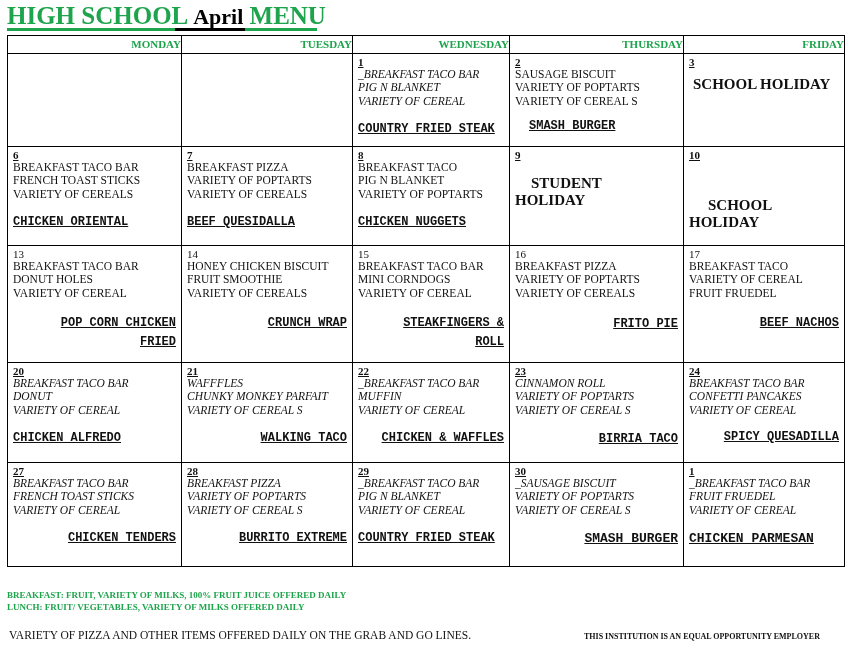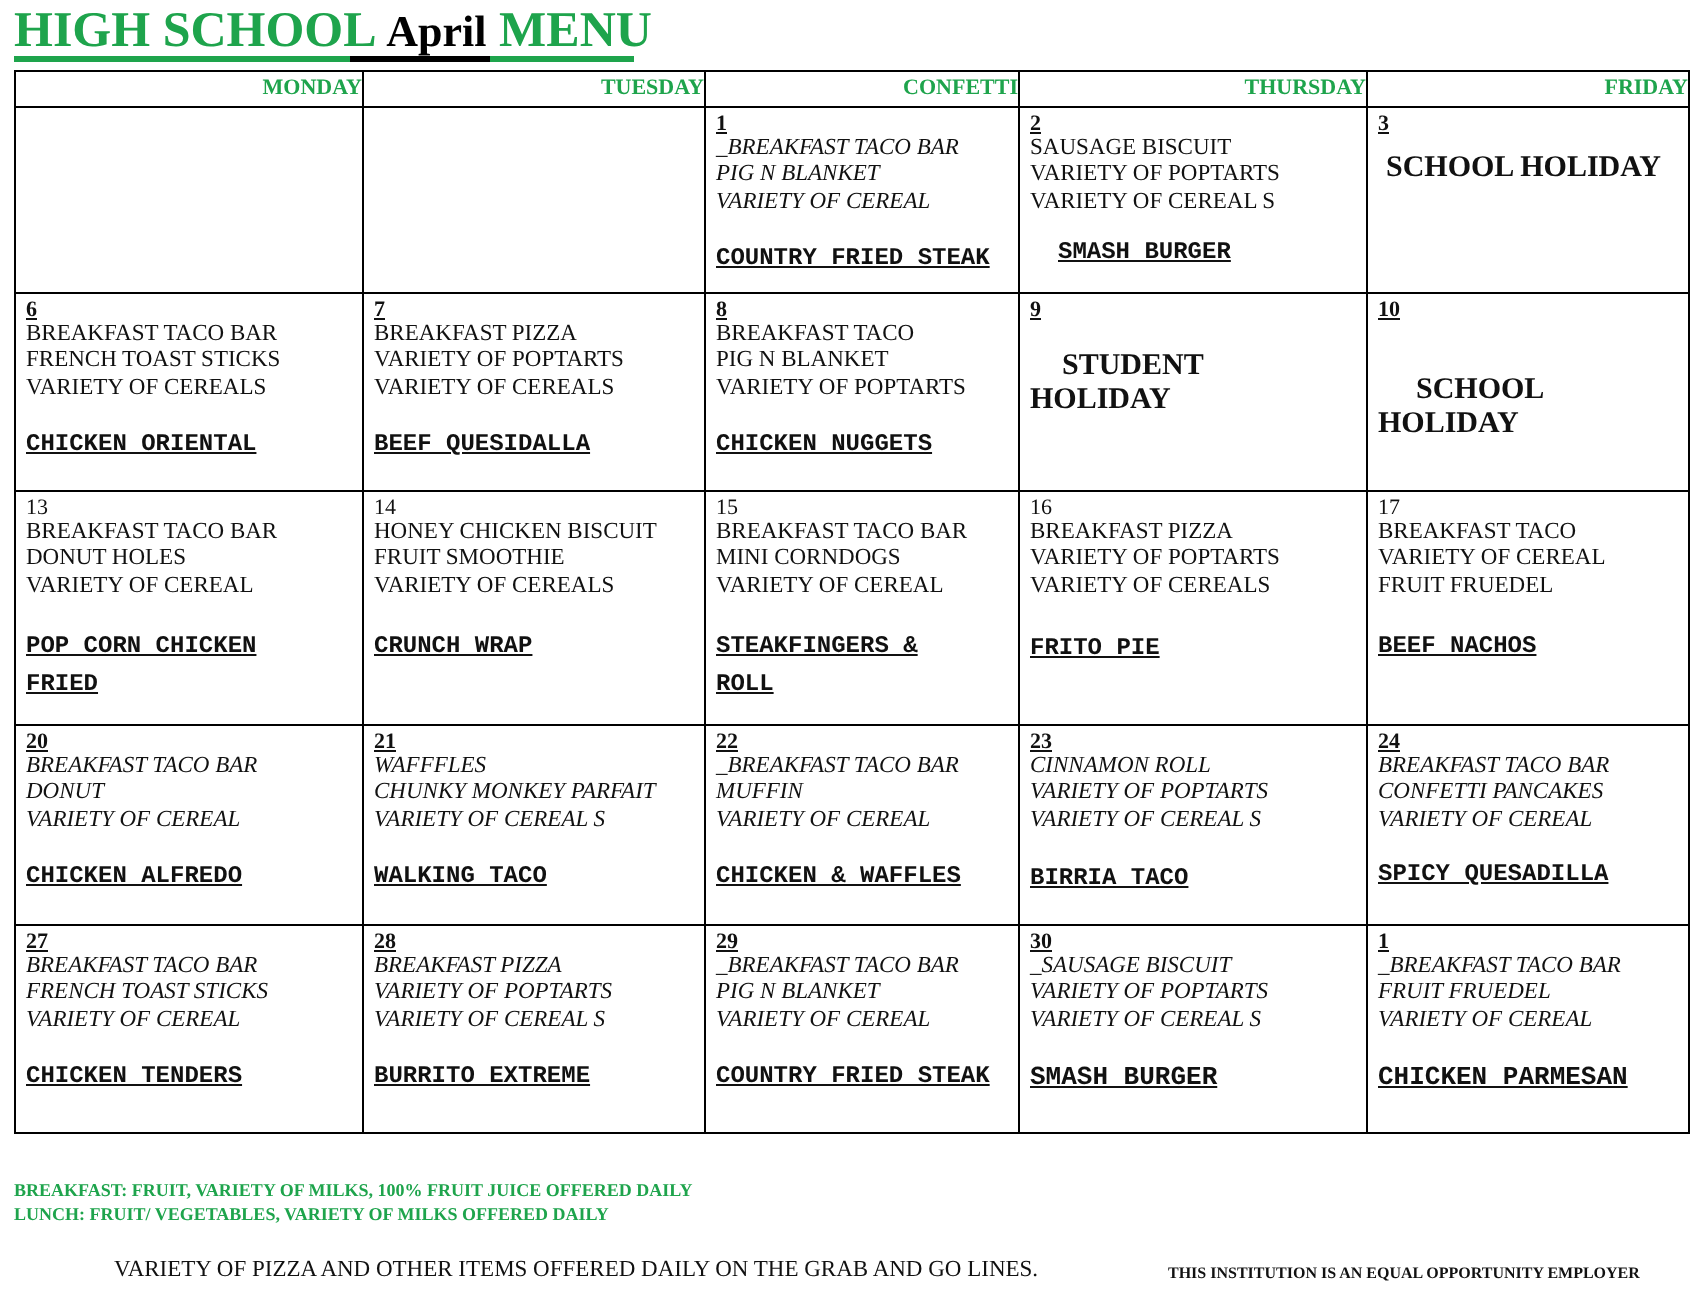--- a/index.html
+++ b/index.html
@@ -12,24 +12,24 @@
   table.cal { position: absolute; left: 7px; top: 35px; border-collapse: collapse; table-layout: fixed; width: 837px; }
   table.cal td, table.cal th { border: 1.5px solid #000; vertical-align: top; padding: 0; }
   table.cal th { height: 17px; color: #1ea44c; font-size: 11px; font-weight: bold; text-align: right; line-height: 17px; font-family: "Liberation Serif", serif; }
   .cell { position: relative; padding: 2px 5px; box-sizing: border-box; }
   .daynum { font-size: 11px; font-weight: bold; text-decoration: underline; line-height: 12px; display: block; height: 12px; }
   .daynum.plain { text-decoration: none; font-weight: normal; }
   .items { font-size: 11.5px; line-height: 13.3px; }
   .items.it { font-style: italic; }
   .item { display: block; white-space: nowrap; }
   .lunch { font-family: Liberation Mono, monospace; font-weight: bold; font-size: 12px; text-decoration: underline; display: block; white-space: nowrap; }
-  .lunch.center { text-align: left; }
+  .lunch.center { text-align: right; }
   .holiday { font-weight: bold; font-size: 15px; line-height: 17px; font-family: "Liberation Serif", serif; }
   .notes { position: absolute; left: 7px; font-size: 9px; font-weight: bold; color: #1ea44c; white-space: nowrap; }
-  .grab { position: absolute; left: 9px; top: 629px; font-size: 11.5px; white-space: nowrap; margin-left: 48px; }
+  .grab { position: absolute; left: 9px; top: 629px; font-size: 11.5px; white-space: nowrap; }
   .eoe { position: absolute; left: 584px; top: 632px; font-size: 8px; font-weight: bold; white-space: nowrap; }
 </style>
 </head>
 <body>
 
 <div class="title"><span class="g">HIGH SCHOOL </span><span class="k">April</span><span class="g"> MENU</span></div>
 <div class="title-underline">
     <div class="blk"></div>
   </div>
 
@@ -38,21 +38,21 @@
     <col style="width:174px">
       <col style="width:171px">
       <col style="width:157px">
       <col style="width:174px">
       <col style="width:161px">
   </colgroup>
   <thead>
     <tr>
       <th>MONDAY</th>
       <th>TUESDAY</th>
-      <th>CONFETTI</th>
+      <th>WEDNESDAY</th>
       <th>THURSDAY</th>
       <th>FRIDAY</th>
     </tr>
   </thead>
   <tbody>
 
     <tr style="height:93px">
       <td></td>
       <td></td>
       <td>
@@ -124,21 +124,21 @@
         <span class="daynum">9</span>
         <div class="holiday" style="margin-top:14px">
           <span style="display:block;padding-left:16px">STUDENT</span>
           <span style="display:block">HOLIDAY</span>
         </div>
       </div>
         </td>
       <td>
           <div class="cell">
         <span class="daynum">10</span>
-        <div class="holiday" style="margin-top:26px">
+        <div class="holiday" style="margin-top:36px">
           <span style="display:block;padding-left:19px">SCHOOL</span>
           <span style="display:block">HOLIDAY</span>
         </div>
       </div>
         </td>
     </tr>
 
     <tr style="height:117px">
       <td>
           <div class="cell">

